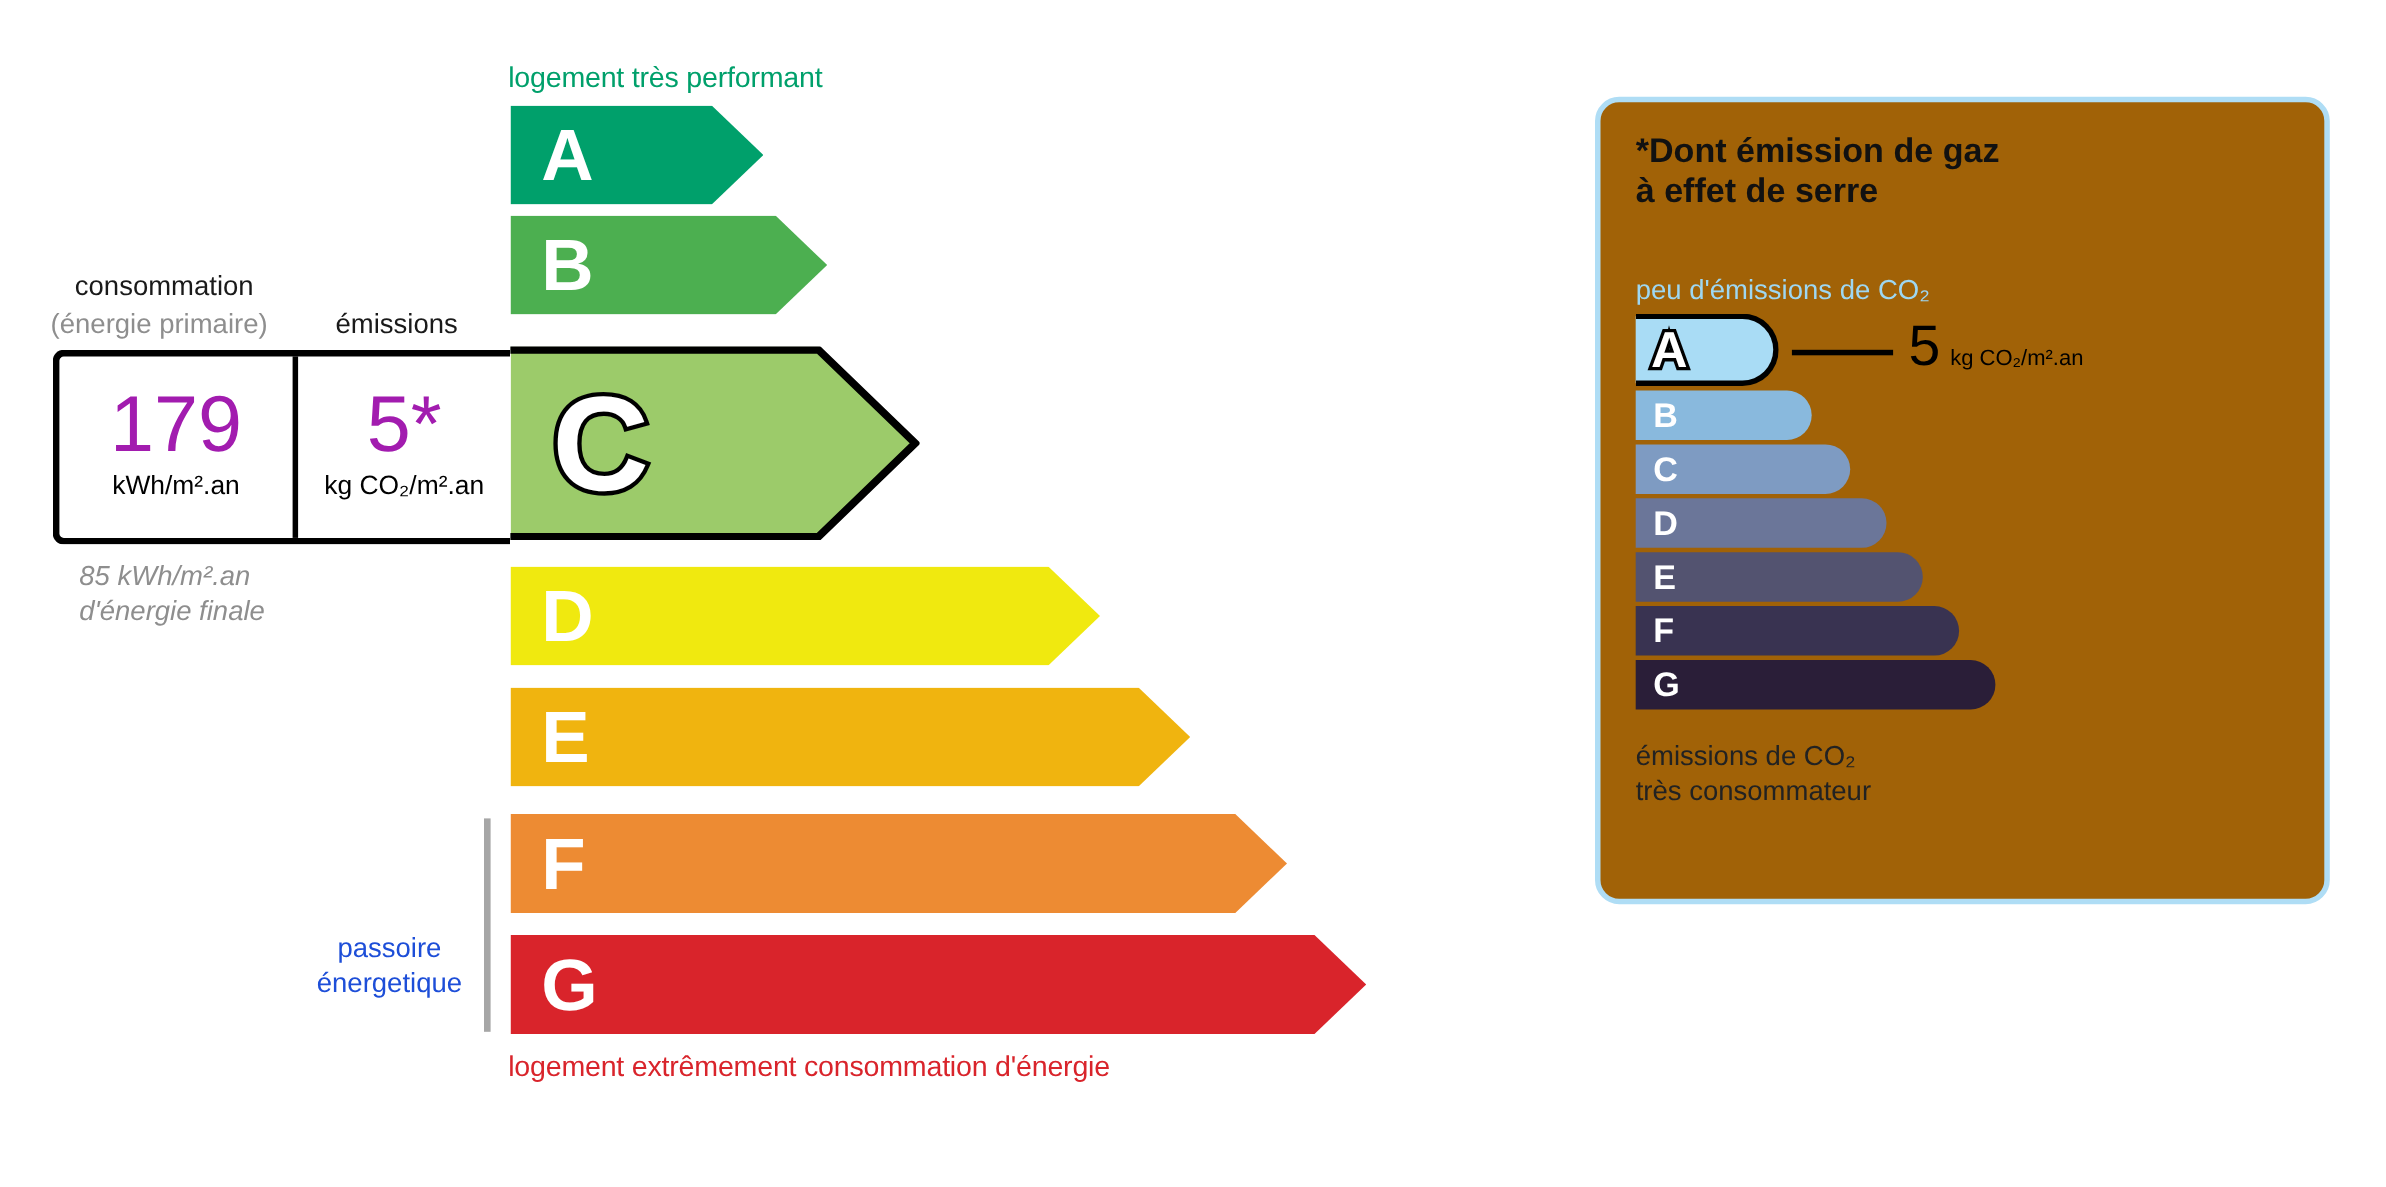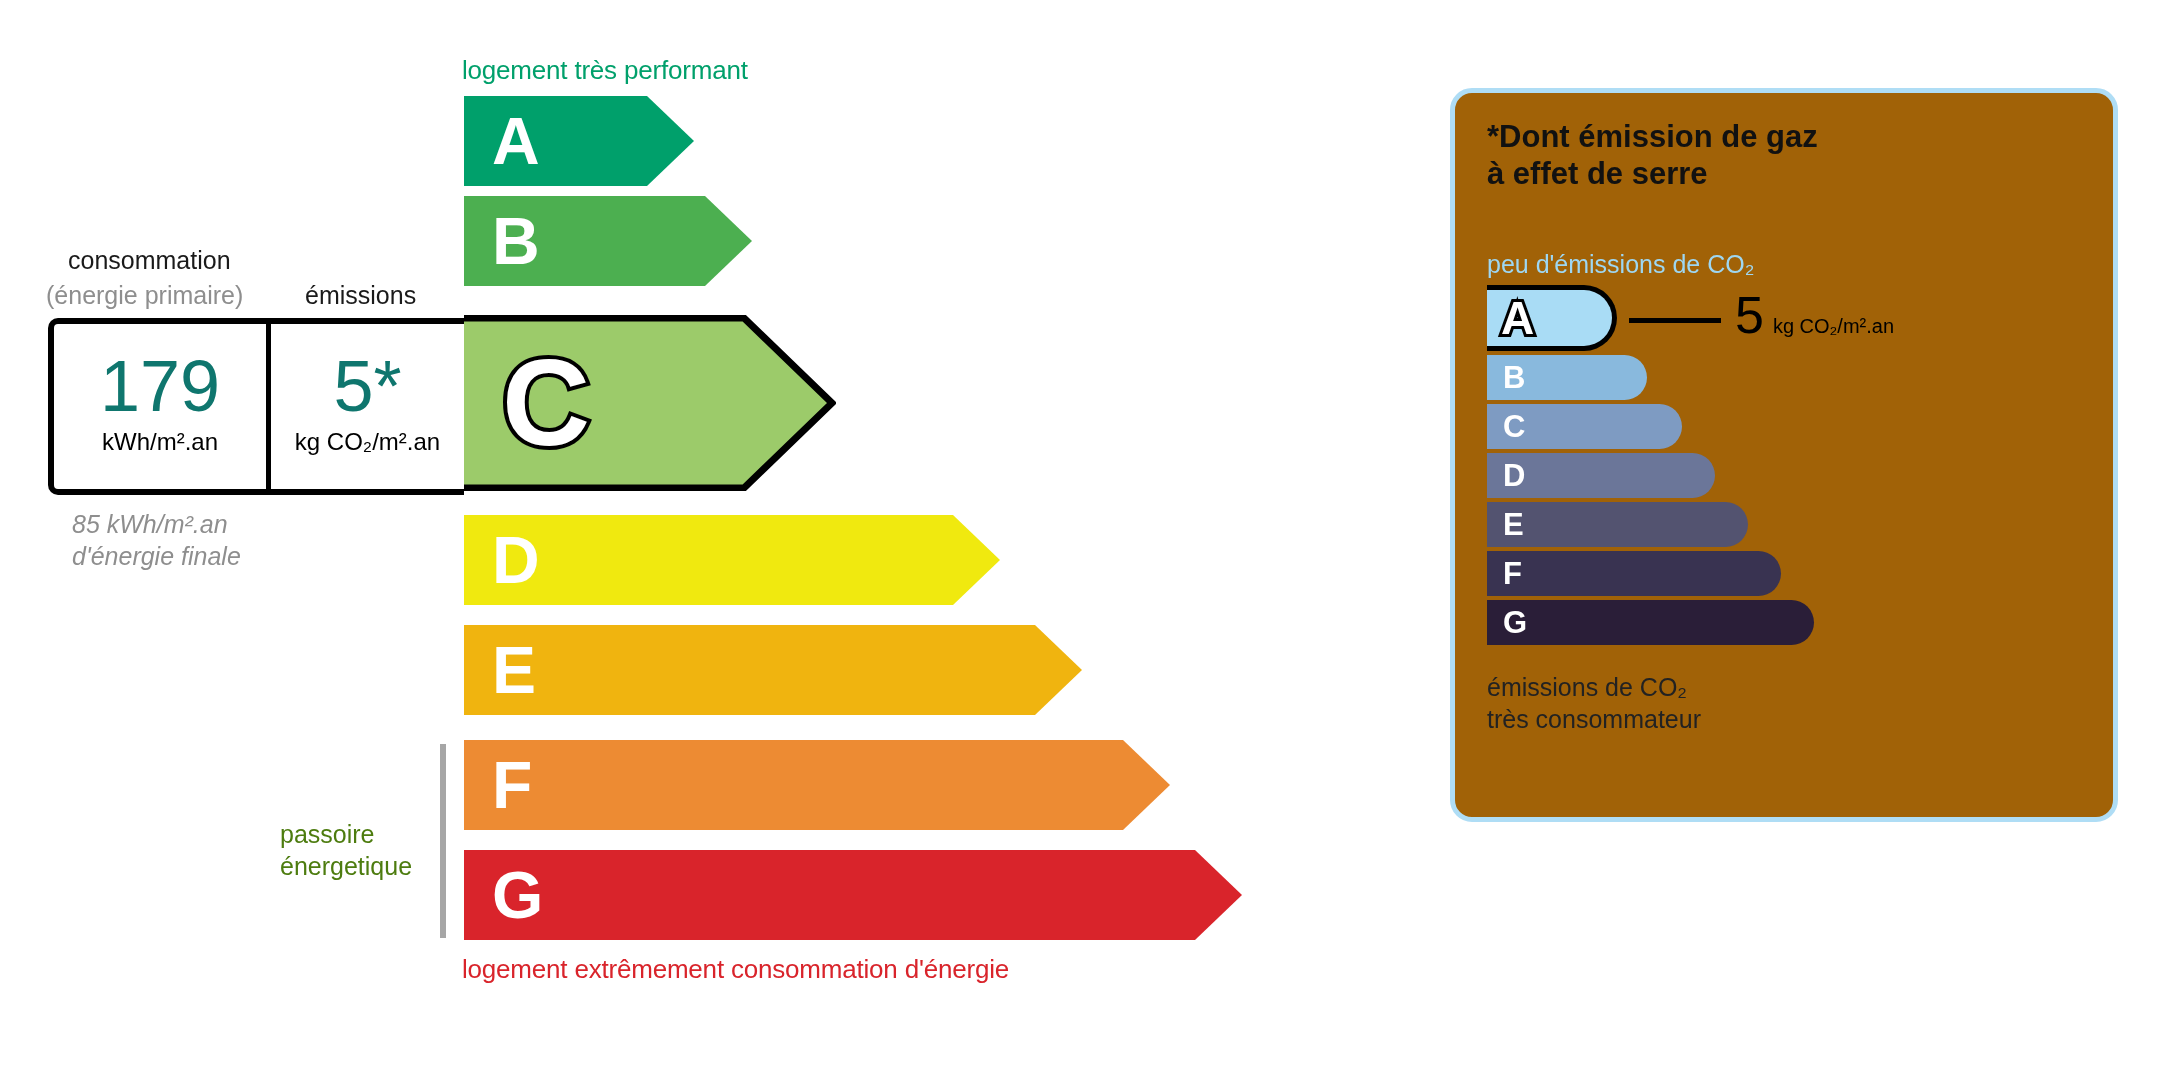--- a/index.html
+++ b/index.html
@@ -50,21 +50,21 @@
     flex-direction: column;
     align-items: center;
     justify-content: center;
   }
   #value-cell-conso { flex: 0 0 212px; }
   #value-cell-emis  { flex: 0 0 198px; border-left: 5px solid #000; }
   .value-num {
     font-size: 72px;
     font-weight: 400;
     line-height: 0.92;
-    color: #0f766e;
+    color: #a21caf;
     margin-top: -4px;
   }
   .value-unit {
     font-size: 24px;
     color: #000;
     margin-top: 9px;
     white-space: nowrap;
     text-align: right;
   }
 
@@ -123,25 +123,25 @@
 
   
   #passoire-line {
     position: absolute;
     left: 440px; top: 744px;
     width: 6px; height: 194px;
     background: #a6a6a6;
   }
   #passoire-label {
     position: absolute;
-    left: 280px; top: 818px;
+    left: 280px; top: 846px;
     width: 148px;
-    text-align: left;
+    text-align: center;
     font-size: 25px; line-height: 1.28;
-    color: #4d7c0f;
+    color: #1d4ed8;
     white-space: pre-line;
   }
 
   
   #co2-panel {
     position: absolute;
     left: 1450px; top: 88px;
     width: 668px; height: 734px;
     border: 5px solid #AFDDF5;
     border-radius: 22px;

